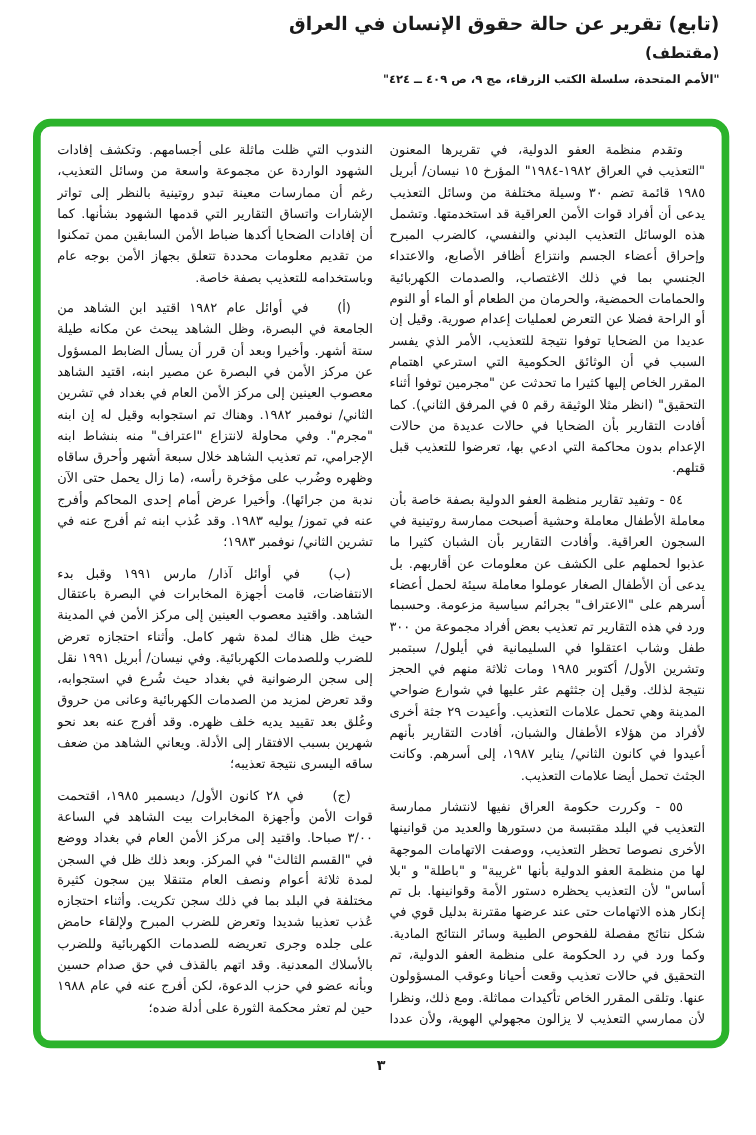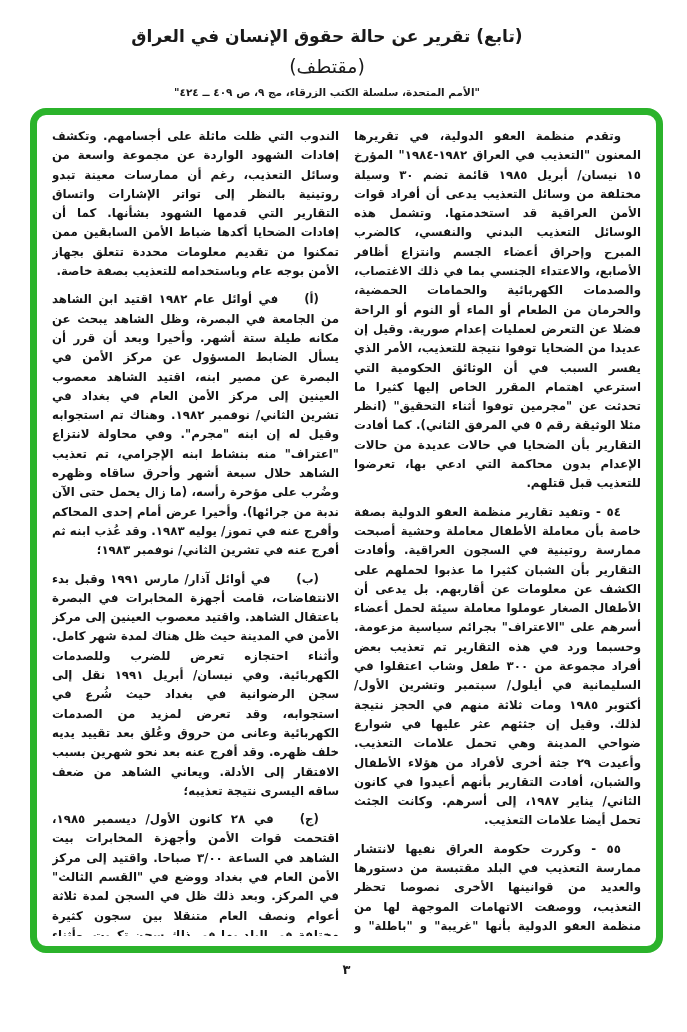--- a/index.html
+++ b/index.html
@@ -10,34 +10,33 @@
   body {
     position: relative;
     width: 687px;
     height: 1032px;
     font-family: "DejaVu Sans", sans-serif;
     color: #1a1a1a;
     overflow: hidden;
   }
   .header {
     position: absolute;
-    top: 26px;
+    top: 12px;
     left: 0;
     width: 654px;
-    text-align: center;
     direction: rtl;
   }
   .doc-title {
     font-size: 17px;
     font-weight: bold;
     margin: 0 0 9px 0;
   }
   .doc-subtitle {
-    font-size: 19px;
-    font-weight: normal;
+    font-size: 14px;
+    font-weight: bold;
     margin: 0 0 9px 0;
   }
   .doc-source {
     font-size: 10.5px;
     font-weight: bold;
     margin: 0;
   }
   .green-box {
     position: absolute;
     left: 30px;
@@ -58,21 +57,20 @@
     height: 100%;
   }
   .col {
     flex: 1 1 0;
     min-width: 0;
     text-align: justify;
     font-size: 11.8px;
     line-height: 19.3px;
     color: #161616;
     overflow: hidden;
-    font-weight: bold;
   }
   p.para {
     margin: 0 0 9px 0;
     text-indent: 20px;
   }
   p.para.no-indent {
     text-indent: 0;
   }
   .item-label {
     margin-left: 26px; 

